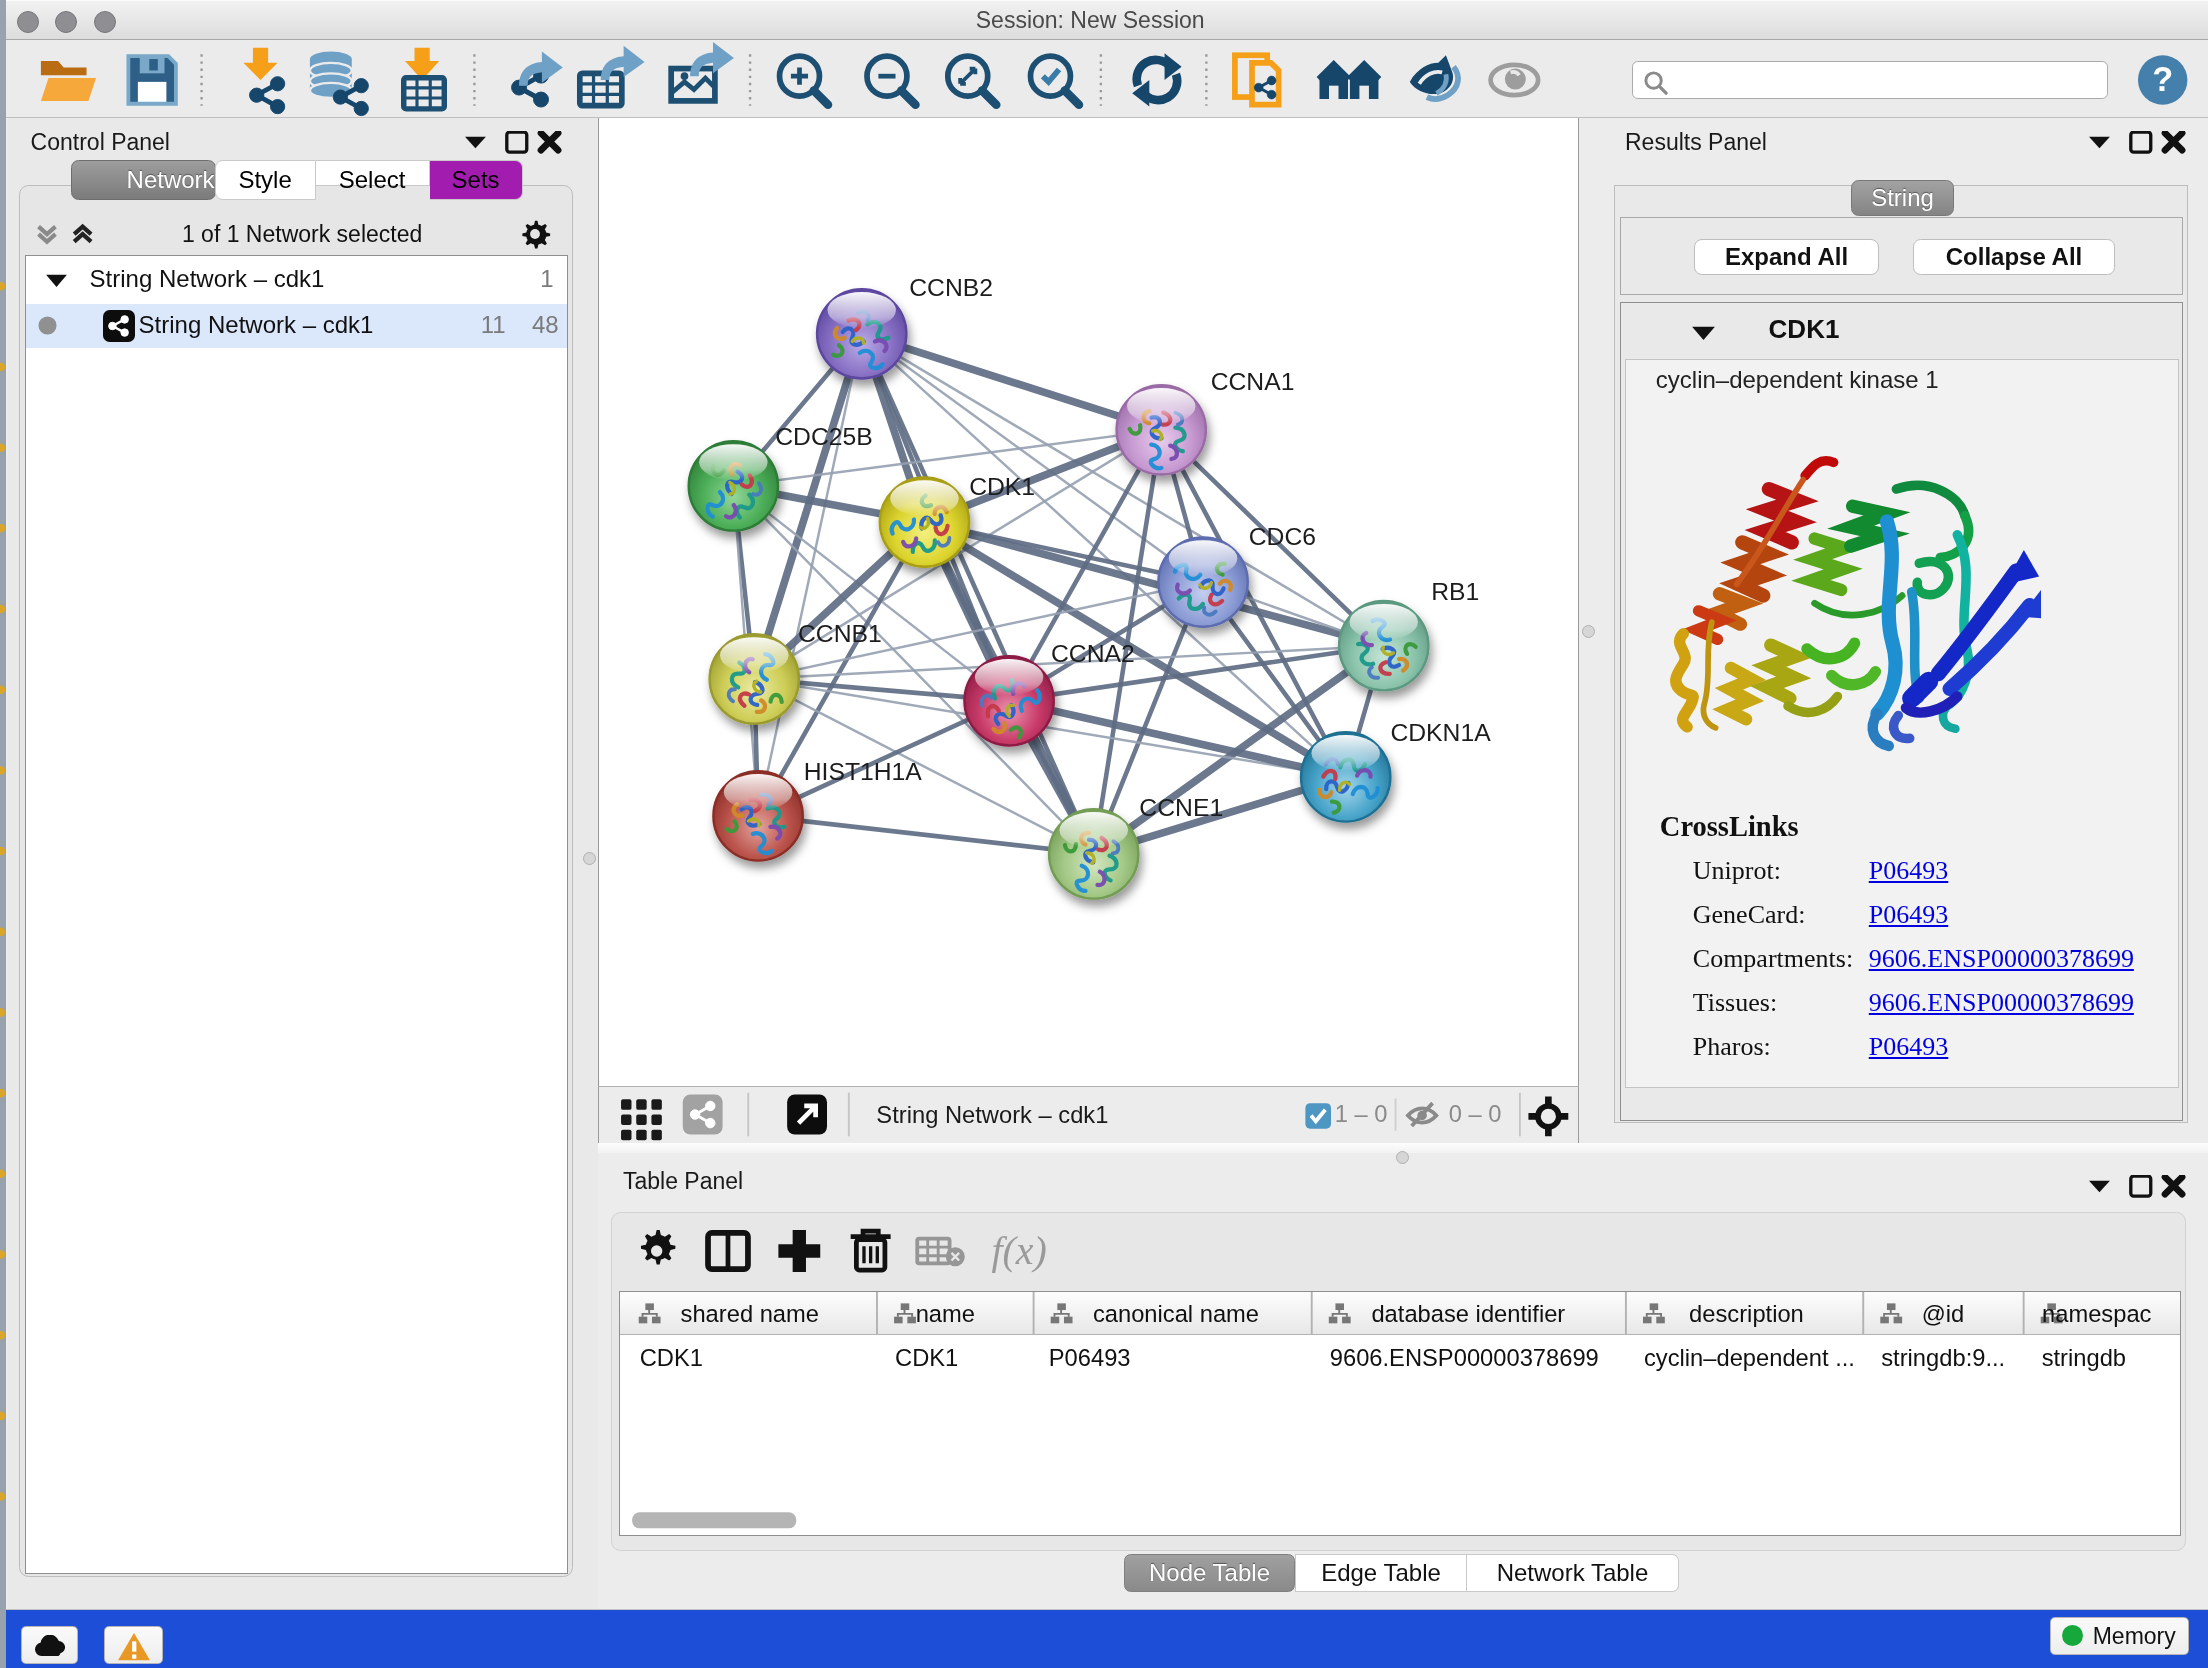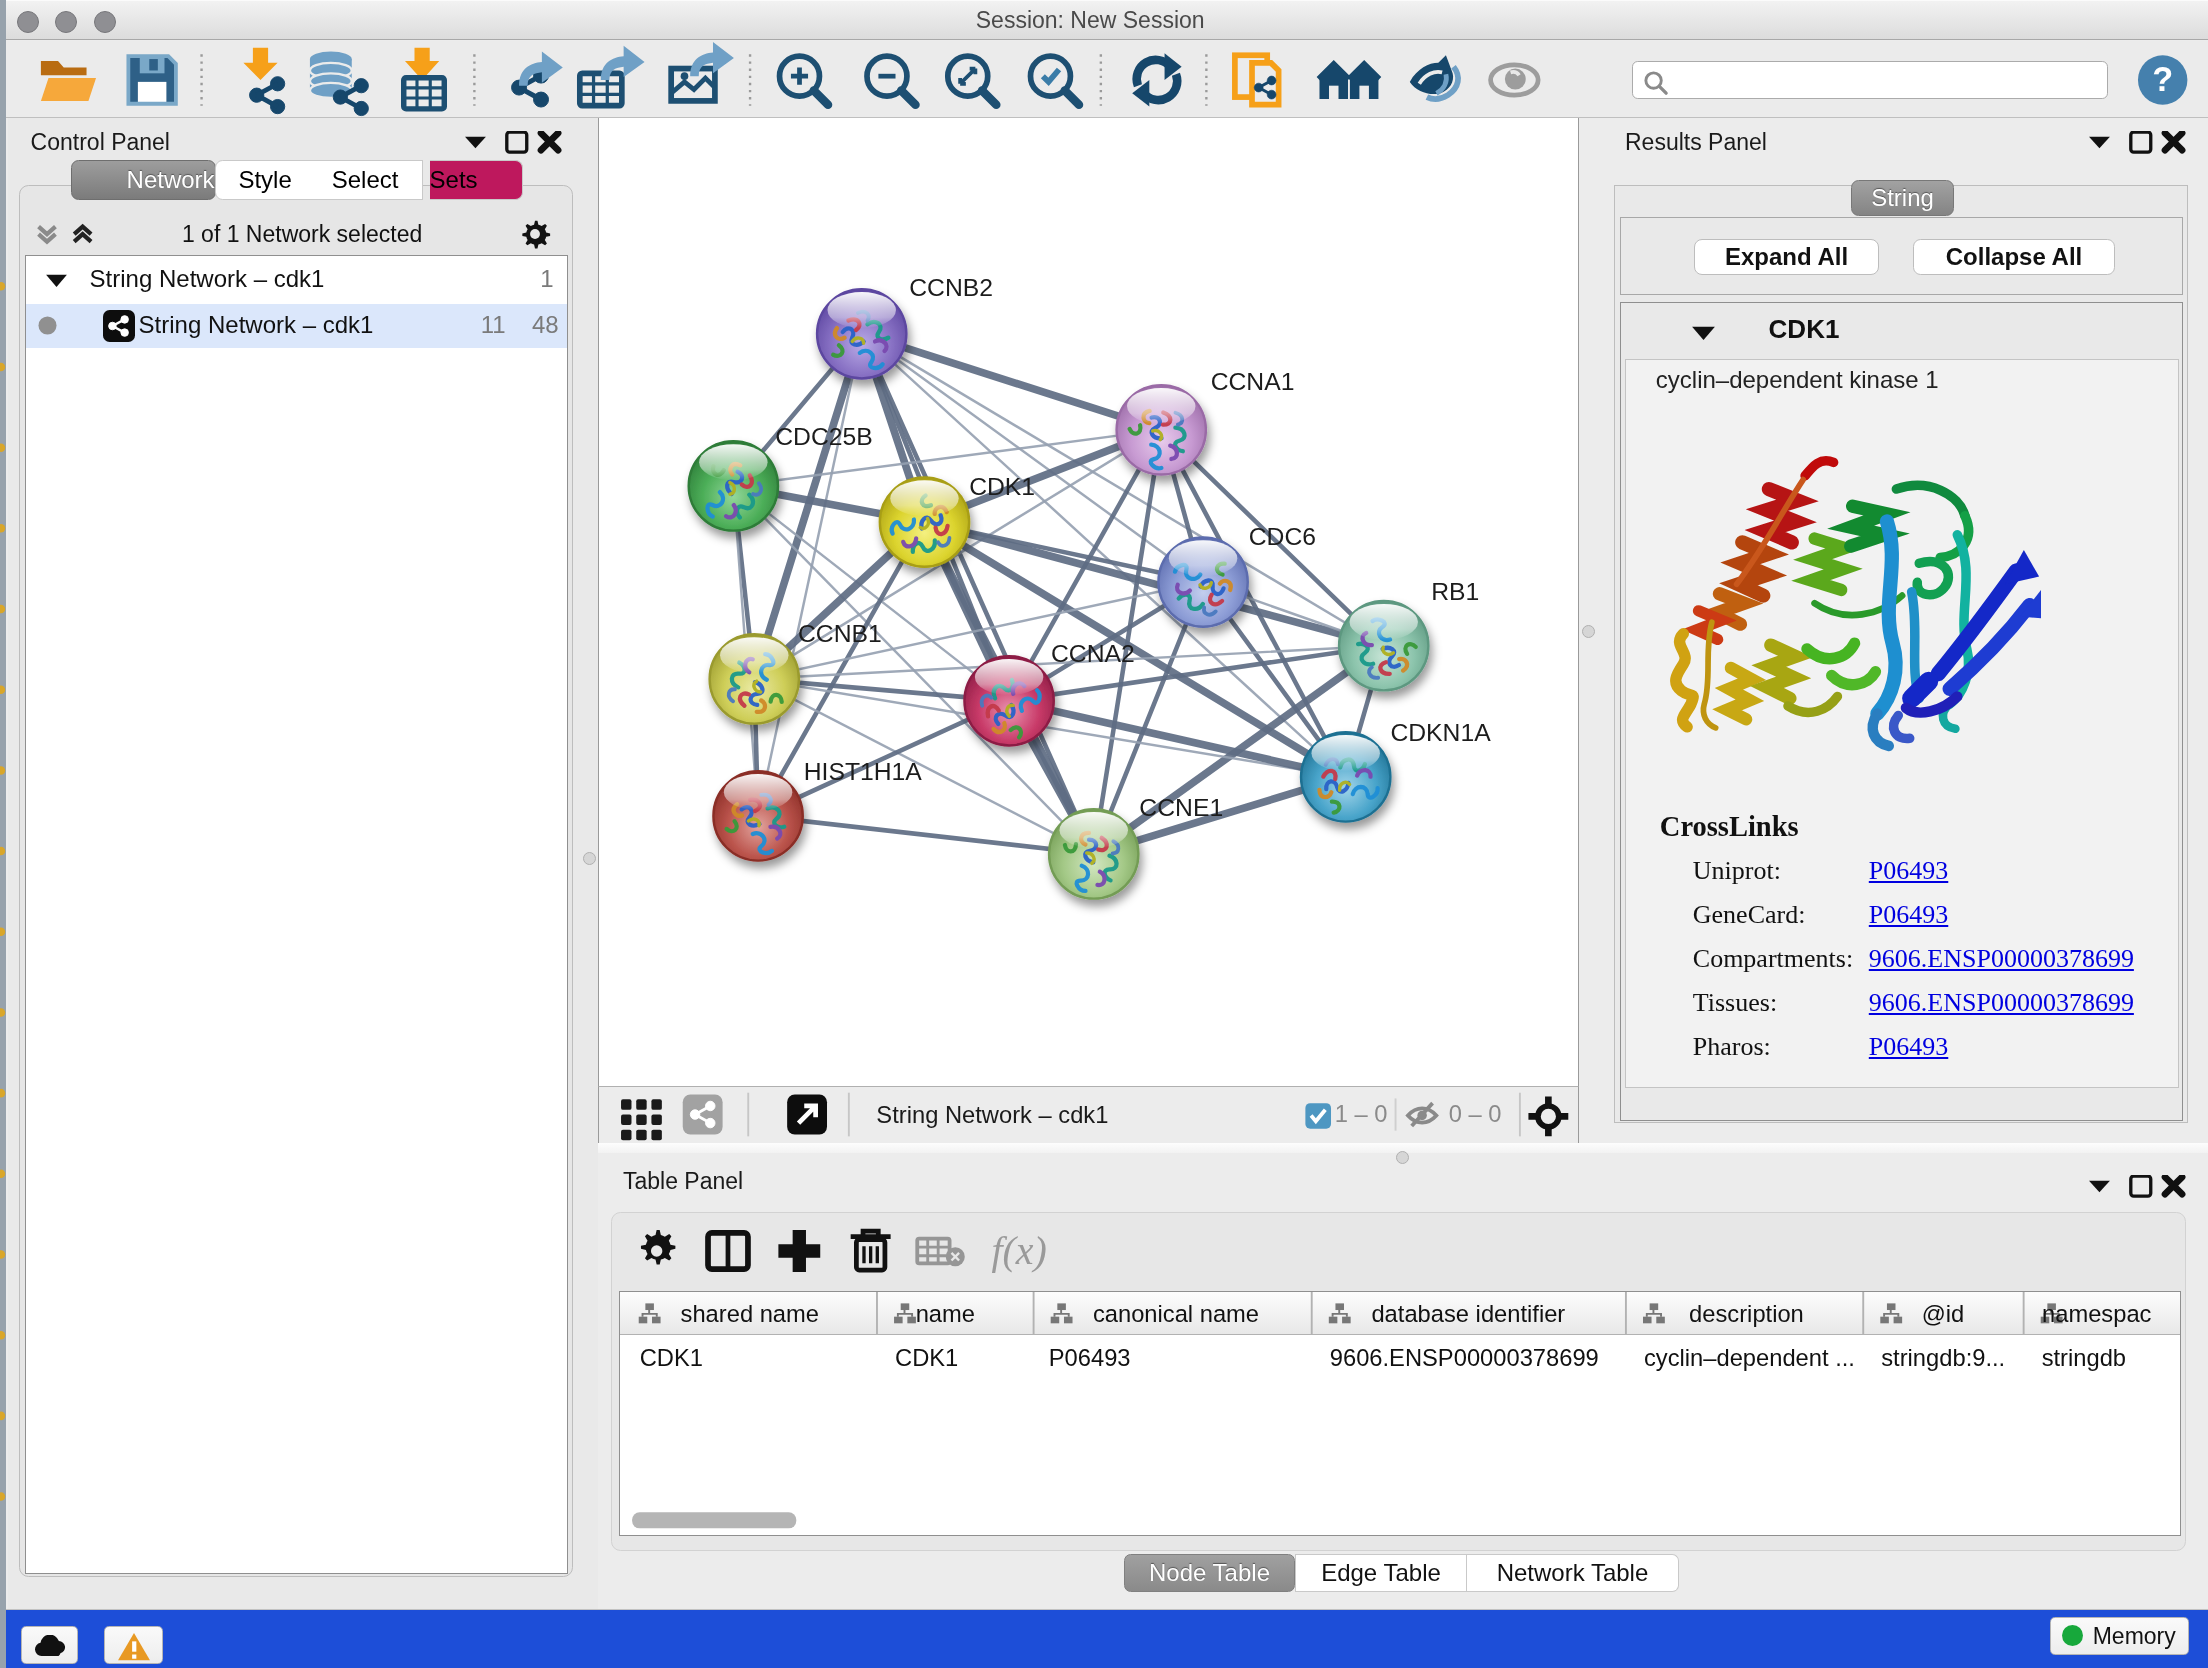--- a/index.html
+++ b/index.html
@@ -214,22 +214,22 @@
   <svg class="abs" style="left:457px;top:13.3px;" width="114" height="25" viewBox="0 0 120 26">
     <path d="M0 6 L22 6 L11 18 Z" fill="#111"></path>
     <rect x="44" y="1" width="21" height="21" rx="3" fill="none" stroke="#111" stroke-width="3.5"></rect>
     <path d="M80 2 L98 20 M98 2 L80 20" stroke="#111" stroke-width="7" stroke-linecap="round"></path>
   </svg>
 
   <div class="abs" style="left:11.4px;top:67px;width:554px;height:1392px;background:#e6e6e6;border:1px solid #bdbdbd;border-radius:9.5px;"></div>
 
   <div class="abs" style="left:63px;top:42px;width:145px;height:40px;background:linear-gradient(#9d9d9d,#7b7b7b);border:1px solid #6e6e6e;border-radius:7.6px;color:#fff;font-size:24px;text-align:right;line-height:38px;text-shadow:0 -1px 1px #555;">Network</div>
   <div class="abs" style="left:207px;top:42px;width:101px;height:40px;background:#fff;border:1px solid #c9c9c9;border-radius:7.6px 0 0 7.6px;font-size:24px;text-align:center;line-height:38px;">Style</div>
-  <div class="abs" style="left:301px;top:42px;width:114px;height:40px;background:#fff;border:1px solid #c9c9c9;border-left:none;font-size:24px;text-align:center;line-height:38px;">Select</div>
-  <div class="abs" style="left:422px;top:42px;width:93px;height:40px;background:#be185d;border:1px solid #c9c9c9;border-left:none;border-radius:0 7.6px 7.6px 0;font-size:24px;line-height:38px;">Sets</div>
+  <div class="abs" style="left:308px;top:42px;width:114px;height:26px;background:#fff;border:1px solid #c9c9c9;border-left:none;font-size:24px;text-align:center;line-height:38px;">Select</div>
+  <div class="abs" style="left:422px;top:42px;width:93px;height:40px;background:#a21caf;border:1px solid #c9c9c9;border-left:none;border-radius:0 7.6px 7.6px 0;font-size:24px;text-align:center;line-height:38px;">Sets</div>
 
   <svg class="abs" style="left:28.5px;top:103px;" width="67" height="30" viewBox="0 0 70 32">
     <g stroke="#8a8a8a" stroke-width="4.5" fill="none">
       <path d="M2 6 L11 14 L20 6 M2 14 L11 22 L20 14"></path>
     </g>
     <g stroke="#222" stroke-width="4.5" fill="none">
       <path d="M40 14 L49 6 L58 14 M40 22 L49 14 L58 22"></path>
     </g>
   </svg>
   <div class="abs" style="left:95px;top:103px;width:399px;text-align:center;font-size:23px;color:#111;">1 of 1 Network selected</div>

